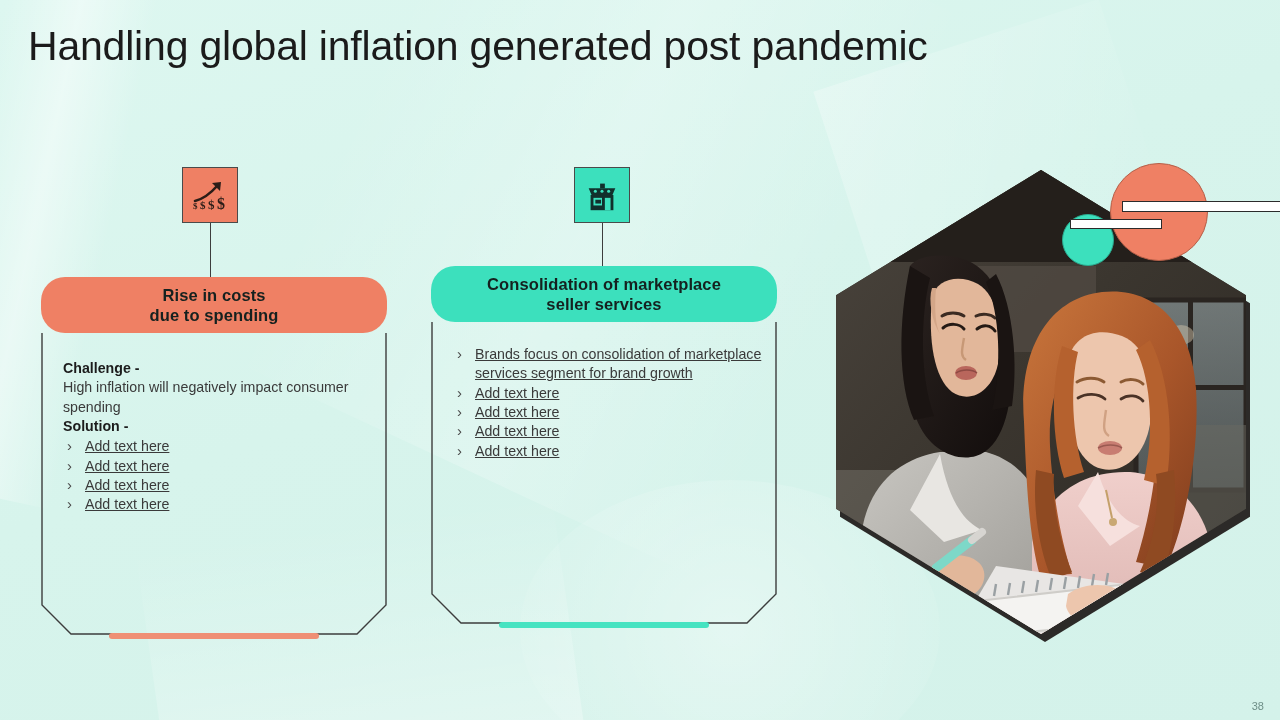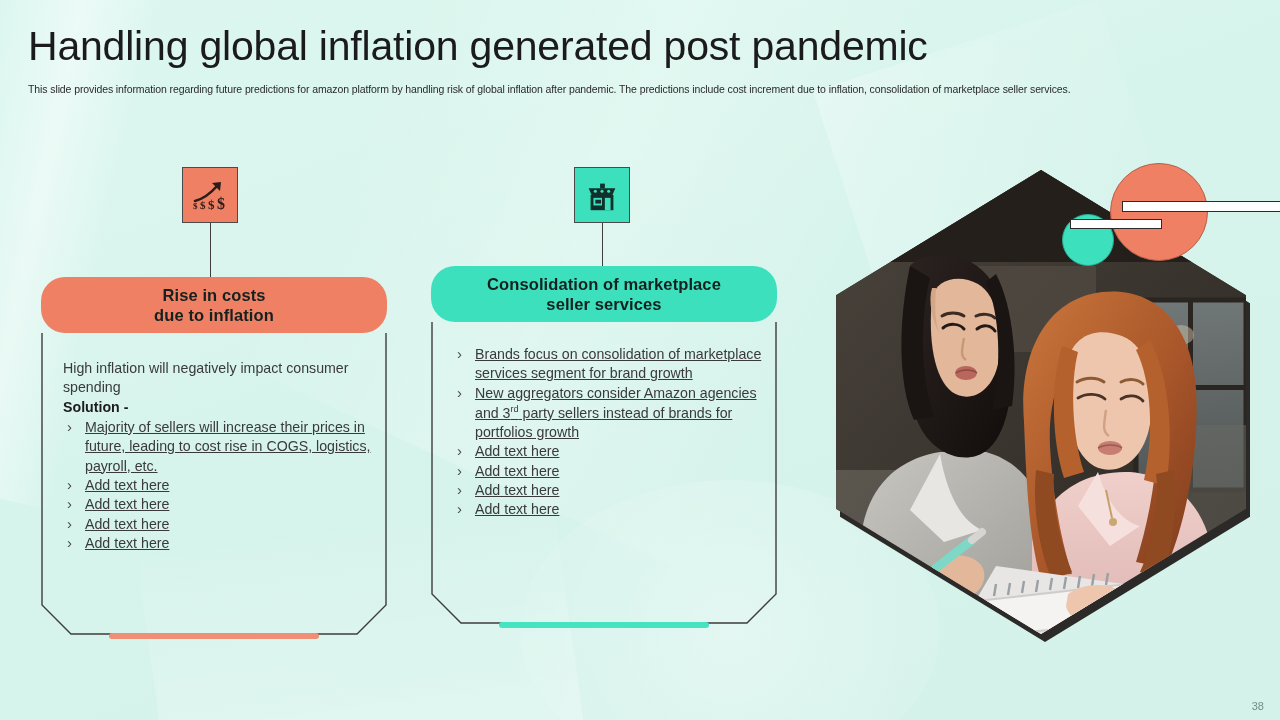--- a/index.html
+++ b/index.html
@@ -226,51 +226,50 @@
 <div id="slide">
 
   <div class="bg-wash w1"></div>
   <div class="bg-wash w2"></div>
   <div class="bg-wash w5"></div>
   <div class="bg-wash w3"></div>
   <div class="bg-wash w4"></div>
 
   <div id="header">
     <div id="page-title">Handling global inflation generated post pandemic</div>
-    <div id="page-subtitle">This slide provides information regarding future predictions for amazon platform by handling risk of global inflation after pandemic. The predictions include cost increment due to inflation, consolidation of marketplace seller services.</div>
   </div>
 
   <div class="icon-badge orange" style="left:182px; top:167px;">
     <svg width="40" height="40" viewBox="0 0 40 40" aria-hidden="true">
       <path d="M5 26 C13 24 21 18 28 10" stroke="#2b1d18" stroke-width="2.6" fill="none" stroke-linecap="round"></path>
       <path d="M22 8 L31 7 L30 16 Z" fill="#2b1d18"></path>
       <text x="3" y="34" font-family="Liberation Serif, serif" font-size="9" font-weight="bold" fill="#2b1d18">$</text>
       <text x="10" y="34" font-family="Liberation Serif, serif" font-size="11" font-weight="bold" fill="#2b1d18">$</text>
       <text x="18" y="34" font-family="Liberation Serif, serif" font-size="13" font-weight="bold" fill="#2b1d18">$</text>
       <text x="27" y="34" font-family="Liberation Serif, serif" font-size="16" font-weight="bold" fill="#2b1d18">$</text>
     </svg>
   </div>
   <div class="stem" style="left:210px; top:223px; height:54px;"></div>
 
   <div class="card" id="card-1" style="left:41px; top:277px;">
     <div class="card-header orange">
       <span>Rise in costs</span>
-      <span>due to inflation</span>
+      <span>due to spending</span>
     </div>
     <div class="card-body">
       <svg class="card-outline" viewBox="0 0 346 302" preserveAspectRatio="none">
         <path d="M1 0 L1 272 L30 301 L316 301 L345 272 L345 0" fill="none" stroke="#3d3d3d" stroke-width="1.4"></path>
       </svg>
       <div class="card-content">
         <div>
+          <div class="lead-label">Challenge -</div>
           <div class="lead-text">High inflation will negatively impact consumer spending</div>
         </div>
         <div class="lead-label">Solution -</div>
         <ul class="bullets">
-          <li>Majority of sellers will increase their prices in future,  leading to cost rise in COGS, logistics, payroll, etc.</li>
           <li>Add text here</li>
           <li>Add text here</li>
           <li>Add text here</li>
           <li>Add text here</li>
         </ul>
       </div>
       <div class="accent-bar orange" style="bottom:-4px;"></div>
     </div>
   </div>
 
@@ -294,21 +293,20 @@
       <span>Consolidation of marketplace</span>
       <span>seller services</span>
     </div>
     <div class="card-body">
       <svg class="card-outline" viewBox="0 0 346 302" preserveAspectRatio="none">
         <path d="M1 0 L1 272 L30 301 L316 301 L345 272 L345 0" fill="none" stroke="#3d3d3d" stroke-width="1.4"></path>
       </svg>
       <div class="card-content" style="padding-top:22px;">
         <ul class="bullets">
           <li>Brands focus on consolidation of marketplace services segment for brand growth</li>
-          <li>New aggregators consider Amazon agencies and 3<sup>rd</sup> party sellers instead of brands for portfolios growth</li>
           <li>Add text here</li>
           <li>Add text here</li>
           <li>Add text here</li>
           <li>Add text here</li>
         </ul>
       </div>
       <div class="accent-bar teal" style="bottom:-4px;"></div>
     </div>
   </div>
 

